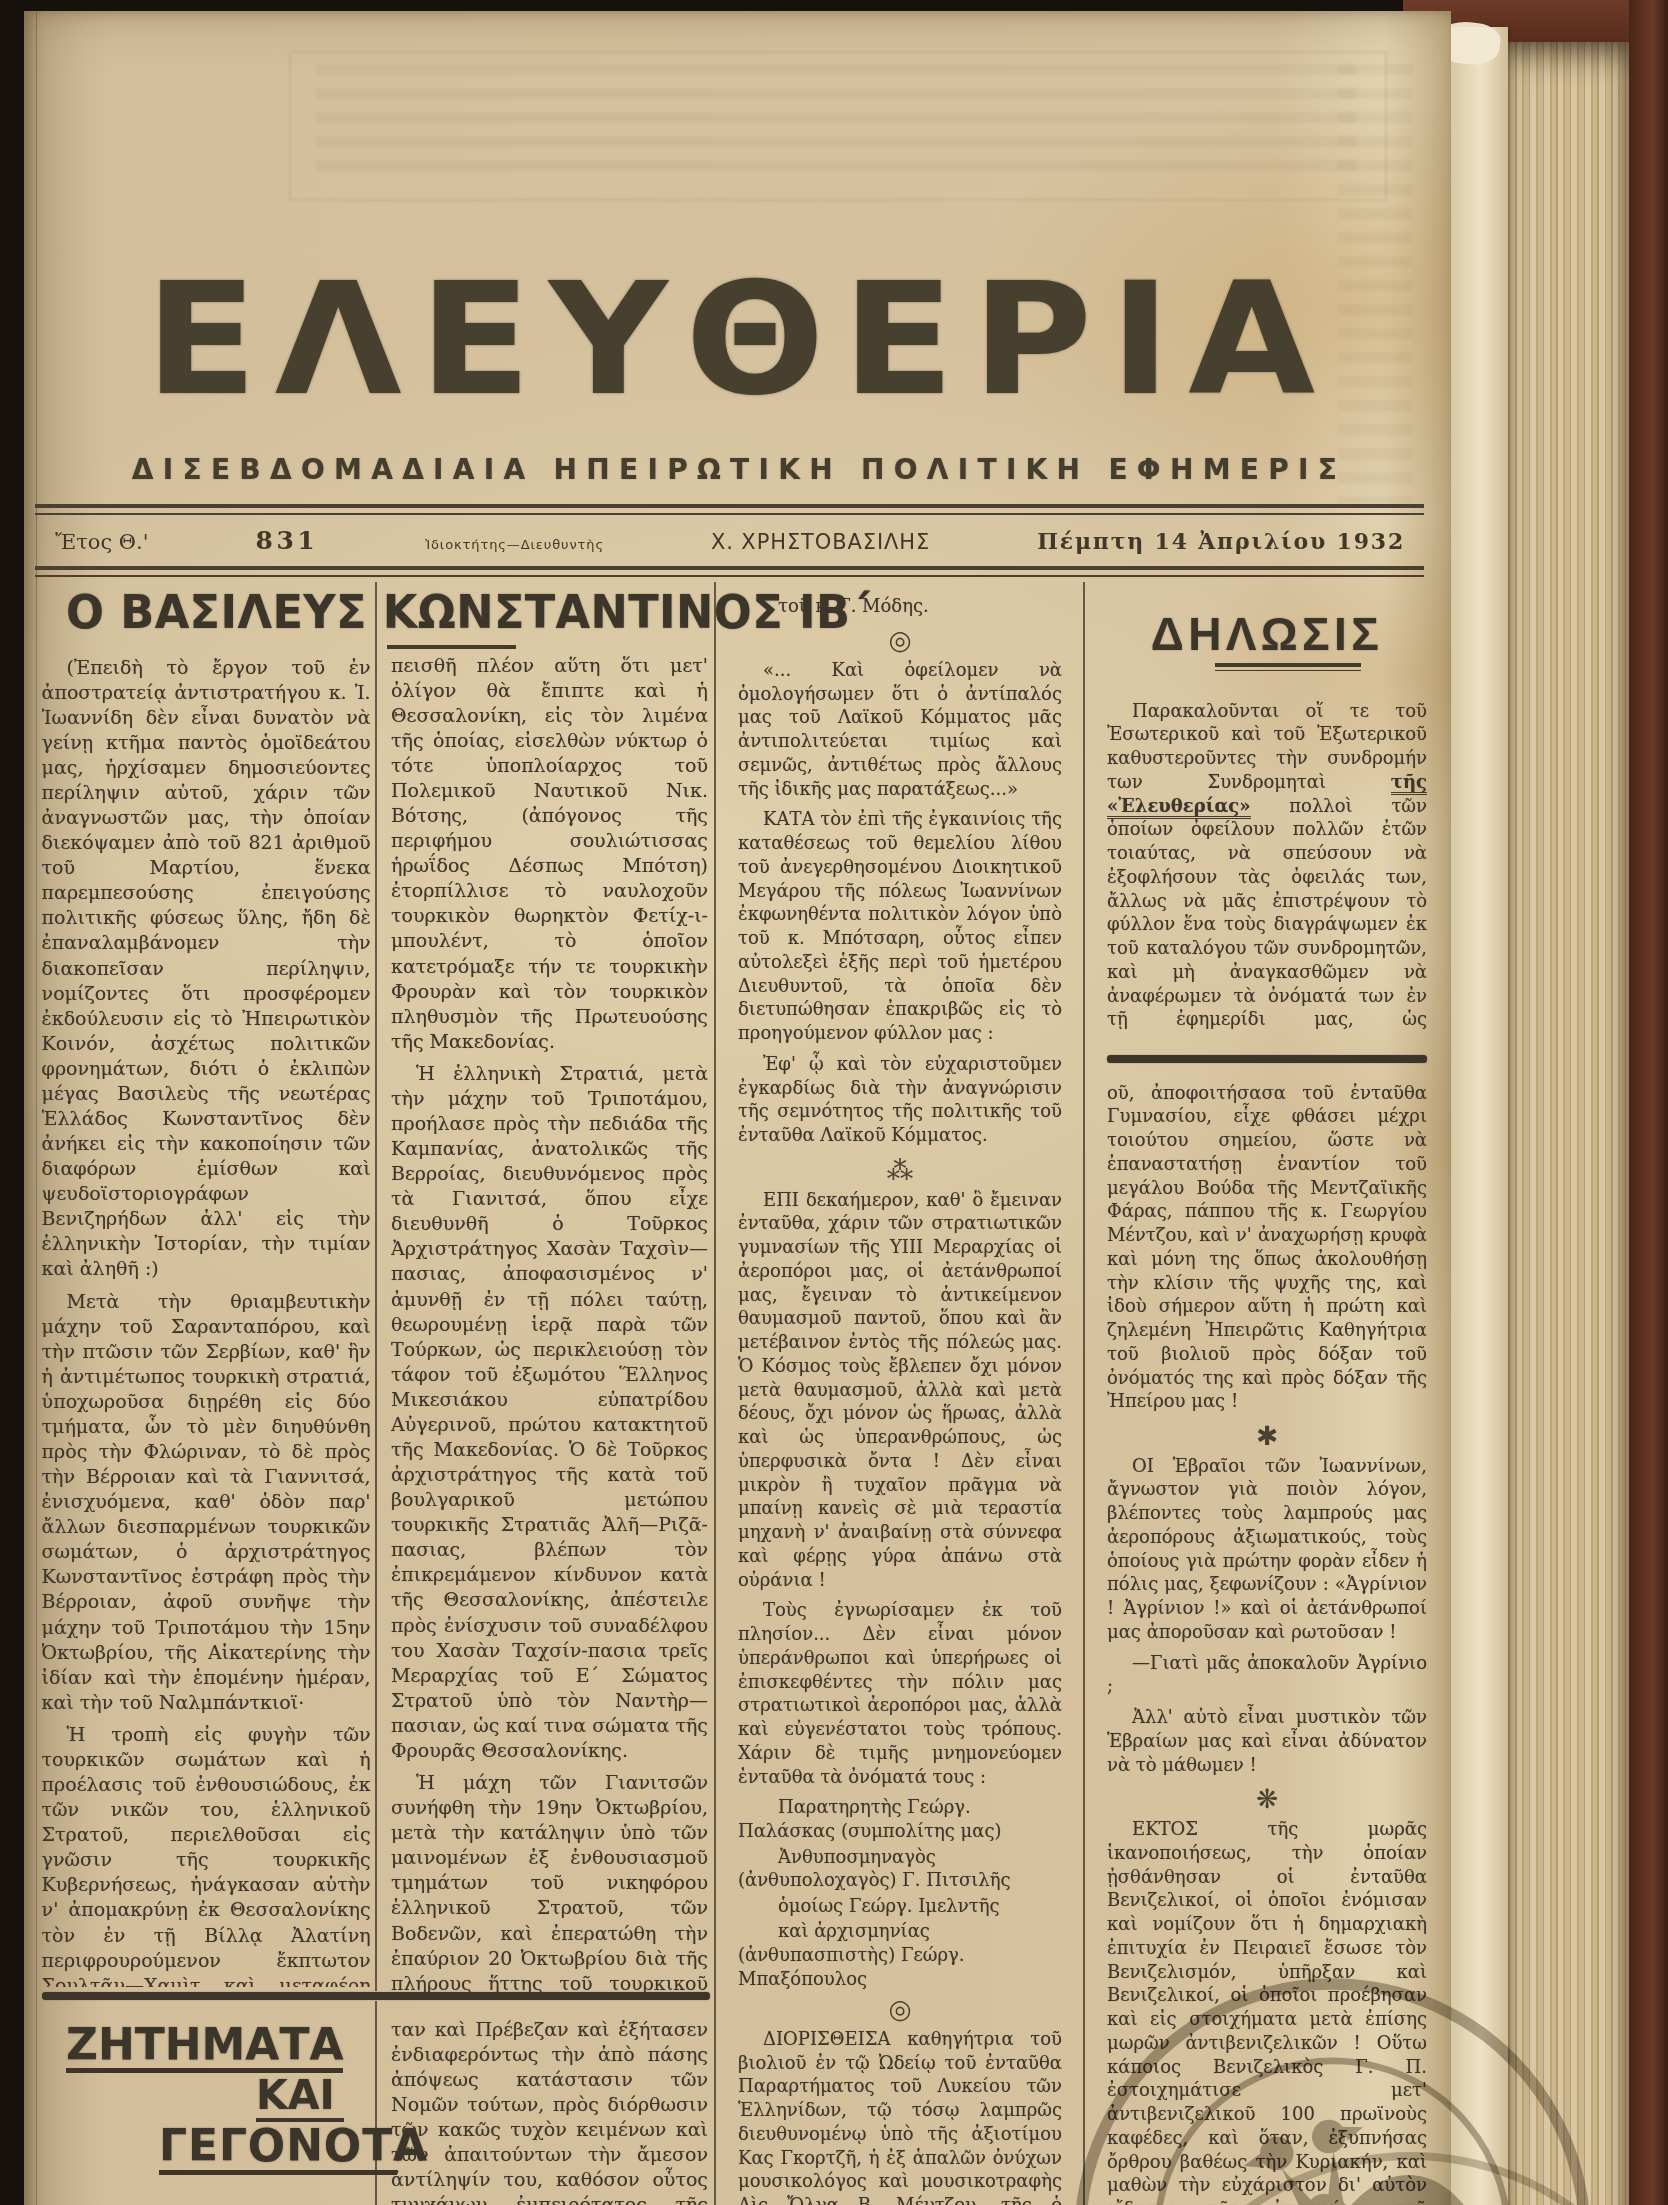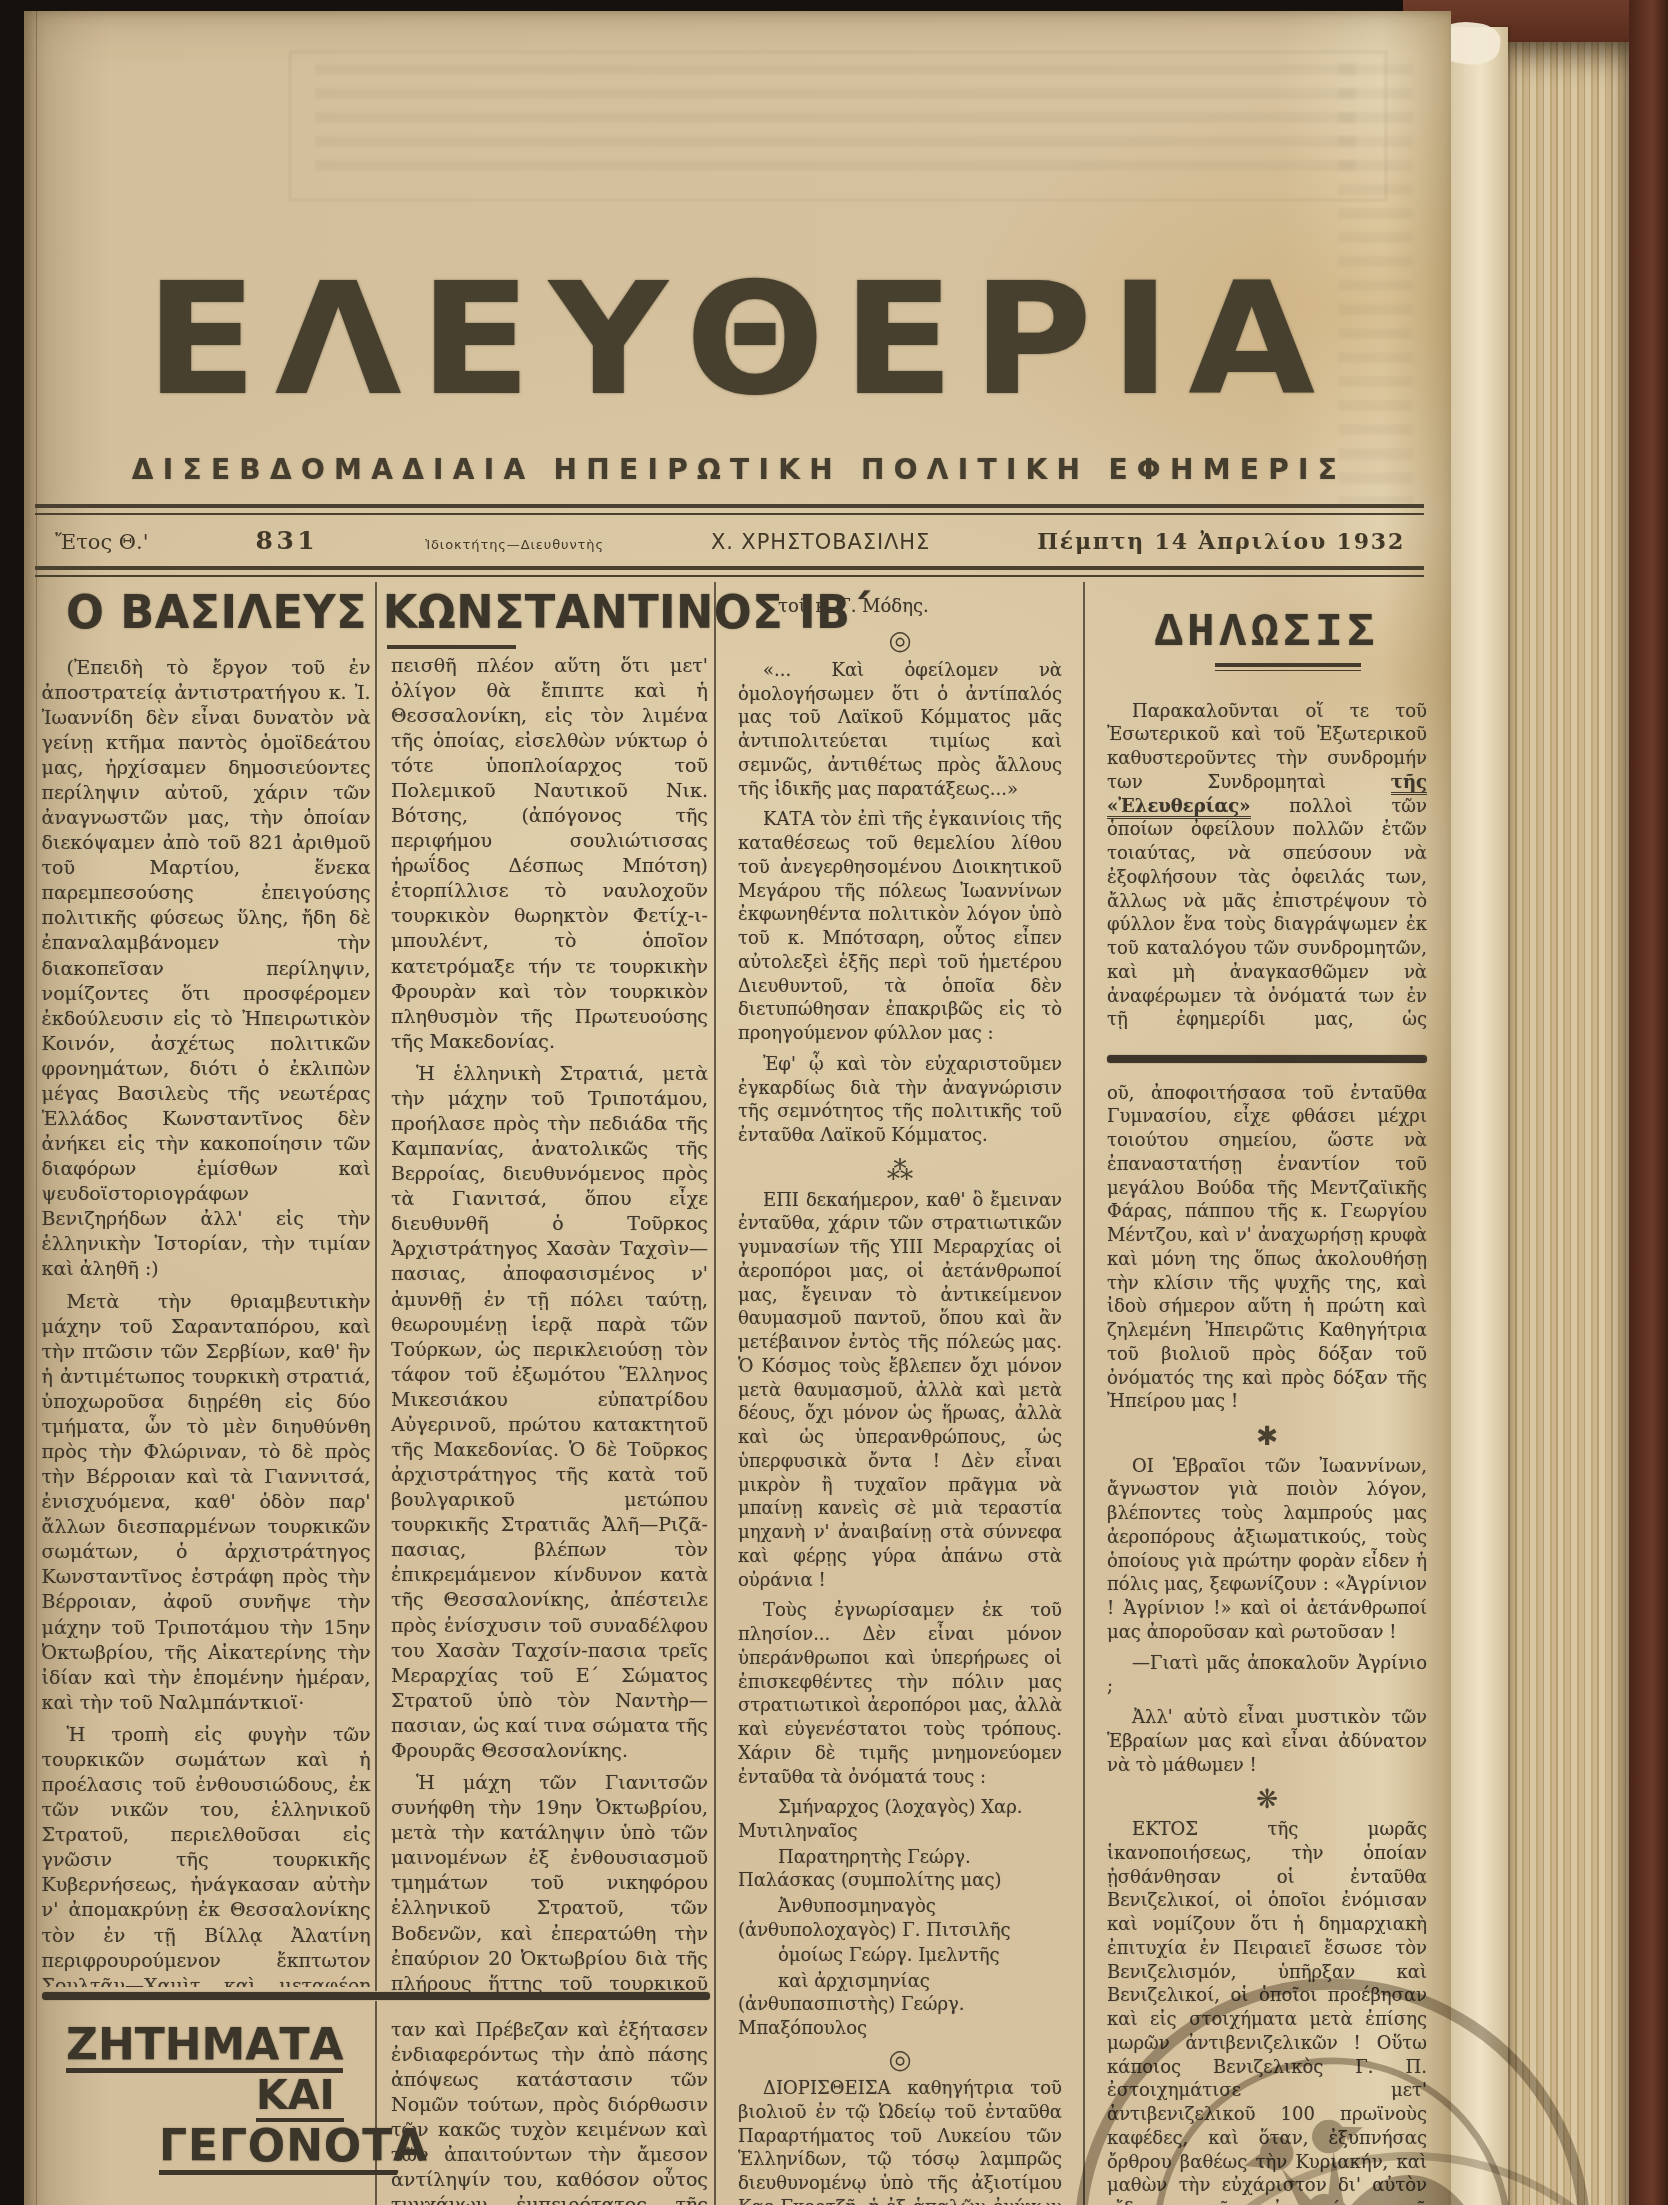--- a/index.html
+++ b/index.html
@@ -54,21 +54,21 @@
   .col{position:absolute;overflow:hidden;text-align:justify;}
   .col p{margin:0 0 7px 0;text-indent:25px;line-height:1.32;
          text-shadow:0 0 0.9px rgba(62,54,43,.4);}
   .c12{font-size:19px;}
   .c34{font-size:18px;}
   .headline{position:absolute;left:42px;top:573px;width:653px;
             font-family:"DejaVu Sans",sans-serif;font-weight:bold;font-size:47px;
             letter-spacing:0.4px;color:#3c352a;white-space:nowrap;transform:scaleX(.95);
             transform-origin:left;text-shadow:0 0 1.8px rgba(60,52,40,.5);}
   .headline-underline{position:absolute;left:363px;top:634px;width:129px;height:4.9px;background:#443b2c;}
-  .h2{font-family:Liberation Mono, monospace;font-weight:bold;color:#3c352a;
+  .h2{font-family:Liberation Sans, sans-serif;font-weight:bold;color:#3c352a;
       text-shadow:0 0 1.8px rgba(60,52,40,.45);}
   .dilosis-head{position:absolute;left:1084px;top:596px;width:318px;text-align:center;font-size:46px;letter-spacing:4.4px;}
   .dilosis-underline{position:absolute;left:1191px;top:652px;width:146px;height:0;
       border-top:4px solid #443b2c;border-bottom:1.8px solid #443b2c;padding-top:3.5px;}
   .ornament{display:block;text-align:center;font-size:26.5px;color:#4a4130;margin:2.6px 0;text-indent:0 !important;}
   .names p{text-indent:40px;margin-bottom:1.8px;text-align:left;}
   .emph{font-weight:bold;border-bottom:3.5px double #443b2c;}
   .thickrule{position:absolute;height:8.8px;background:#3d352a;border-radius:3.5px;
              box-shadow:0 0 1.3px rgba(60,50,35,.6);}
   
@@ -153,21 +153,20 @@
     <div class="col c34" style="left:714px;top:583px;width:324px;height:1870px;">
       <p style="text-indent:40px;text-align:left;">τοῦ κ. Γ. Μόδης.</p>
       <span class="ornament">◎</span>
       <p>«... Καὶ ὀφείλομεν νὰ ὁμολογήσωμεν ὅτι ὁ ἀντίπαλός μας τοῦ Λαϊκοῦ Κόμματος μᾶς ἀντιπολιτεύεται τιμίως καὶ σεμνῶς, ἀντιθέτως πρὸς ἄλλους τῆς ἰδικῆς μας παρατάξεως...»</p>
       <p>ΚΑΤΑ τὸν ἐπὶ τῆς ἐγκαινίοις τῆς καταθέσεως τοῦ θεμελίου λίθου τοῦ ἀνεγερθησομένου Διοικητικοῦ Μεγάρου τῆς πόλεως Ἰωαννίνων ἐκφωνηθέντα πολιτικὸν λόγον ὑπὸ τοῦ κ. Μπότσαρη, οὗτος εἶπεν αὐτολεξεὶ ἑξῆς περὶ τοῦ ἡμετέρου Διευθυντοῦ, τὰ ὁποῖα δὲν διετυπώθησαν ἐπακριβῶς εἰς τὸ προηγούμενον φύλλον μας :</p>
       <p>Ἐφ' ᾧ καὶ τὸν εὐχαριστοῦμεν ἐγκαρδίως διὰ τὴν ἀναγνώρισιν τῆς σεμνότητος τῆς πολιτικῆς τοῦ ἐνταῦθα Λαϊκοῦ Κόμματος.</p>
       <span class="ornament">⁂</span>
       <p>ΕΠΙ δεκαήμερον, καθ' ὃ ἔμειναν ἐνταῦθα, χάριν τῶν στρατιωτικῶν γυμνασίων τῆς ΥΙΙΙ Μεραρχίας οἱ ἀεροπόροι μας, οἱ ἀετάνθρωποί μας, ἔγειναν τὸ ἀντικείμενον θαυμασμοῦ παντοῦ, ὅπου καὶ ἂν μετέβαινον ἐντὸς τῆς πόλεώς μας. Ὁ Κόσμος τοὺς ἔβλεπεν ὄχι μόνον μετὰ θαυμασμοῦ, ἀλλὰ καὶ μετὰ δέους, ὄχι μόνον ὡς ἥρωας, ἀλλὰ καὶ ὡς ὑπερανθρώπους, ὡς ὑπερφυσικὰ ὄντα ! Δὲν εἶναι μικρὸν ἢ τυχαῖον πρᾶγμα νὰ μπαίνῃ κανεὶς σὲ μιὰ τεραστία μηχανὴ ν' ἀναιβαίνῃ στὰ σύννεφα καὶ φέρῃς γύρα ἀπάνω στὰ οὐράνια !</p>
       <p>Τοὺς ἐγνωρίσαμεν ἐκ τοῦ πλησίον... Δὲν εἶναι μόνον ὑπεράνθρωποι καὶ ὑπερήρωες οἱ ἐπισκεφθέντες τὴν πόλιν μας στρατιωτικοὶ ἀεροπόροι μας, ἀλλὰ καὶ εὐγενέστατοι τοὺς τρόπους. Χάριν δὲ τιμῆς μνημονεύομεν ἐνταῦθα τὰ ὀνόματά τους :</p>
       <div class="names">
-        <p>Σμήναρχος (λοχαγὸς) Χαρ. Μυτιληναῖος</p>
         <p>Παρατηρητὴς Γεώργ. Παλάσκας (συμπολίτης μας)</p>
         <p>Ἀνθυποσμηναγὸς (ἀνθυπολοχαγὸς) Γ. Πιτσιλῆς</p>
         <p>ὁμοίως Γεώργ. Ιμελντῆς</p>
         <p>καὶ ἀρχισμηνίας (ἀνθυπασπιστὴς) Γεώργ. Μπαξόπουλος</p>
       </div>
       <span class="ornament">◎</span>
       <p>ΔΙΟΡΙΣΘΕΙΣΑ καθηγήτρια τοῦ βιολιοῦ ἐν τῷ Ὠδείῳ τοῦ ἐνταῦθα Παραρτήματος τοῦ Λυκείου τῶν Ἑλληνίδων, τῷ τόσῳ λαμπρῶς διευθυνομένῳ ὑπὸ τῆς ἀξιοτίμου Κας Γκορτζῆ, ἡ ἐξ ἁπαλῶν ὀνύχων μουσικολόγος καὶ μουσικοτραφὴς Δὶς Ὄλγα Β. Μέντζου, τῆς ὁ ὁραστῆς καὶ πολυσχιδοῦς ἐκ Βησιάνης μεγάλης φάρας τῶν Μεντζαίων ἀφίκετο πρὸ ἡμερῶν καὶ ἀνέλαβε τὰ καθήκοντά της.</p>
 
     </div>
 

